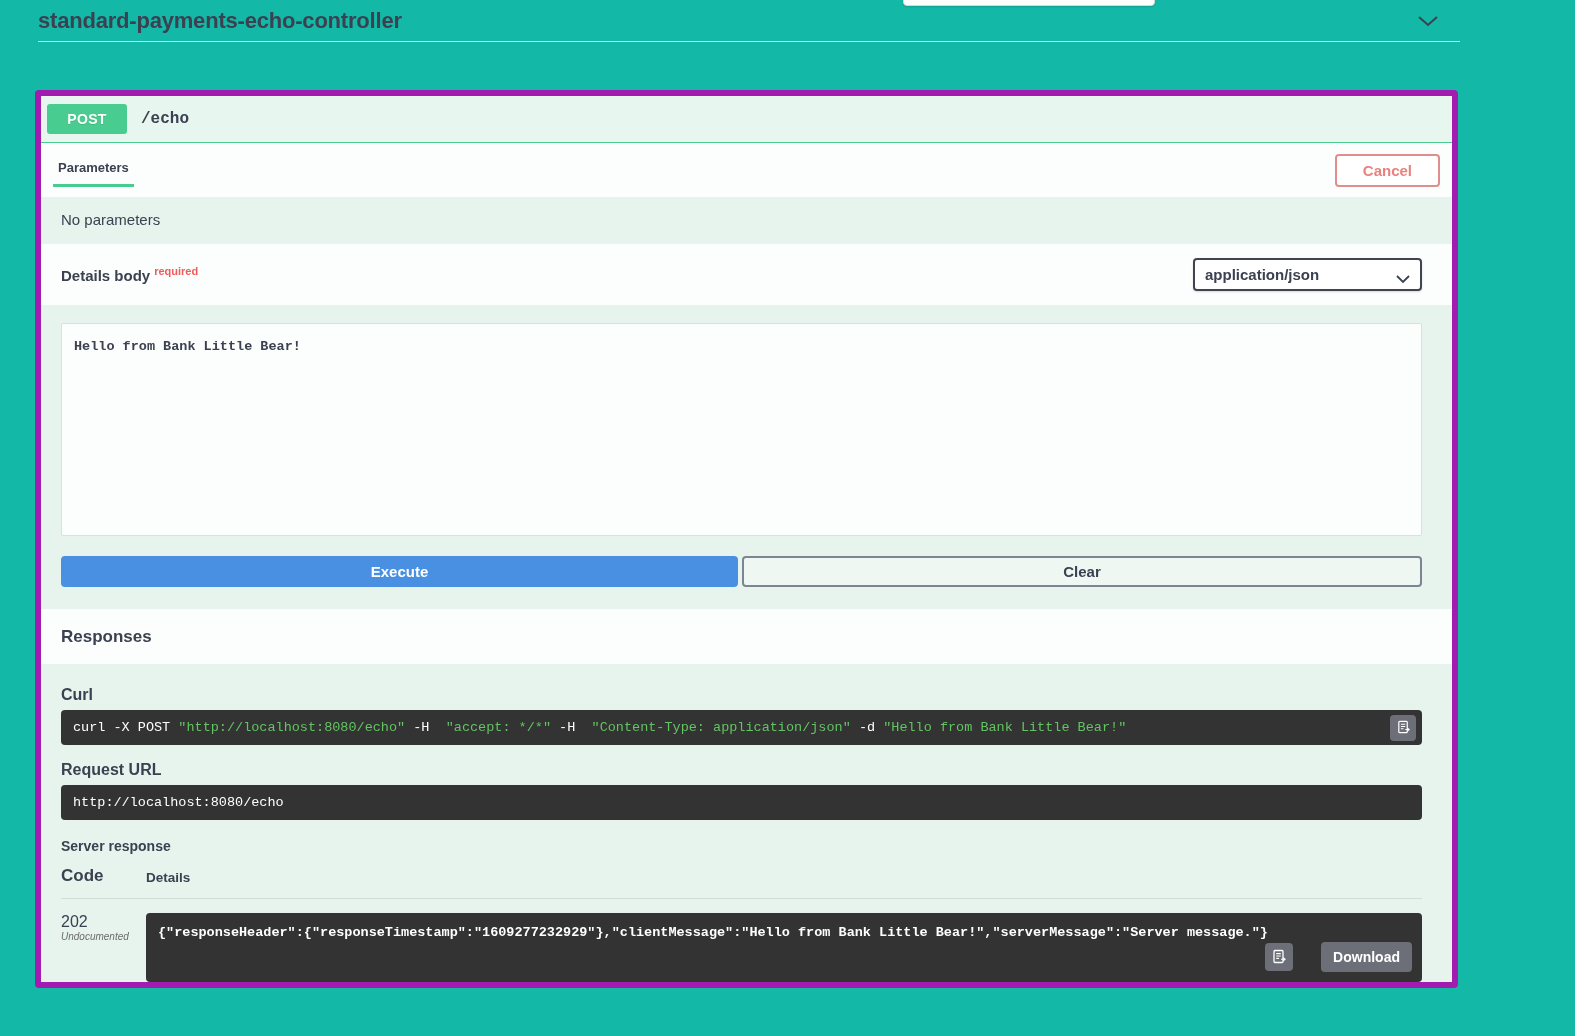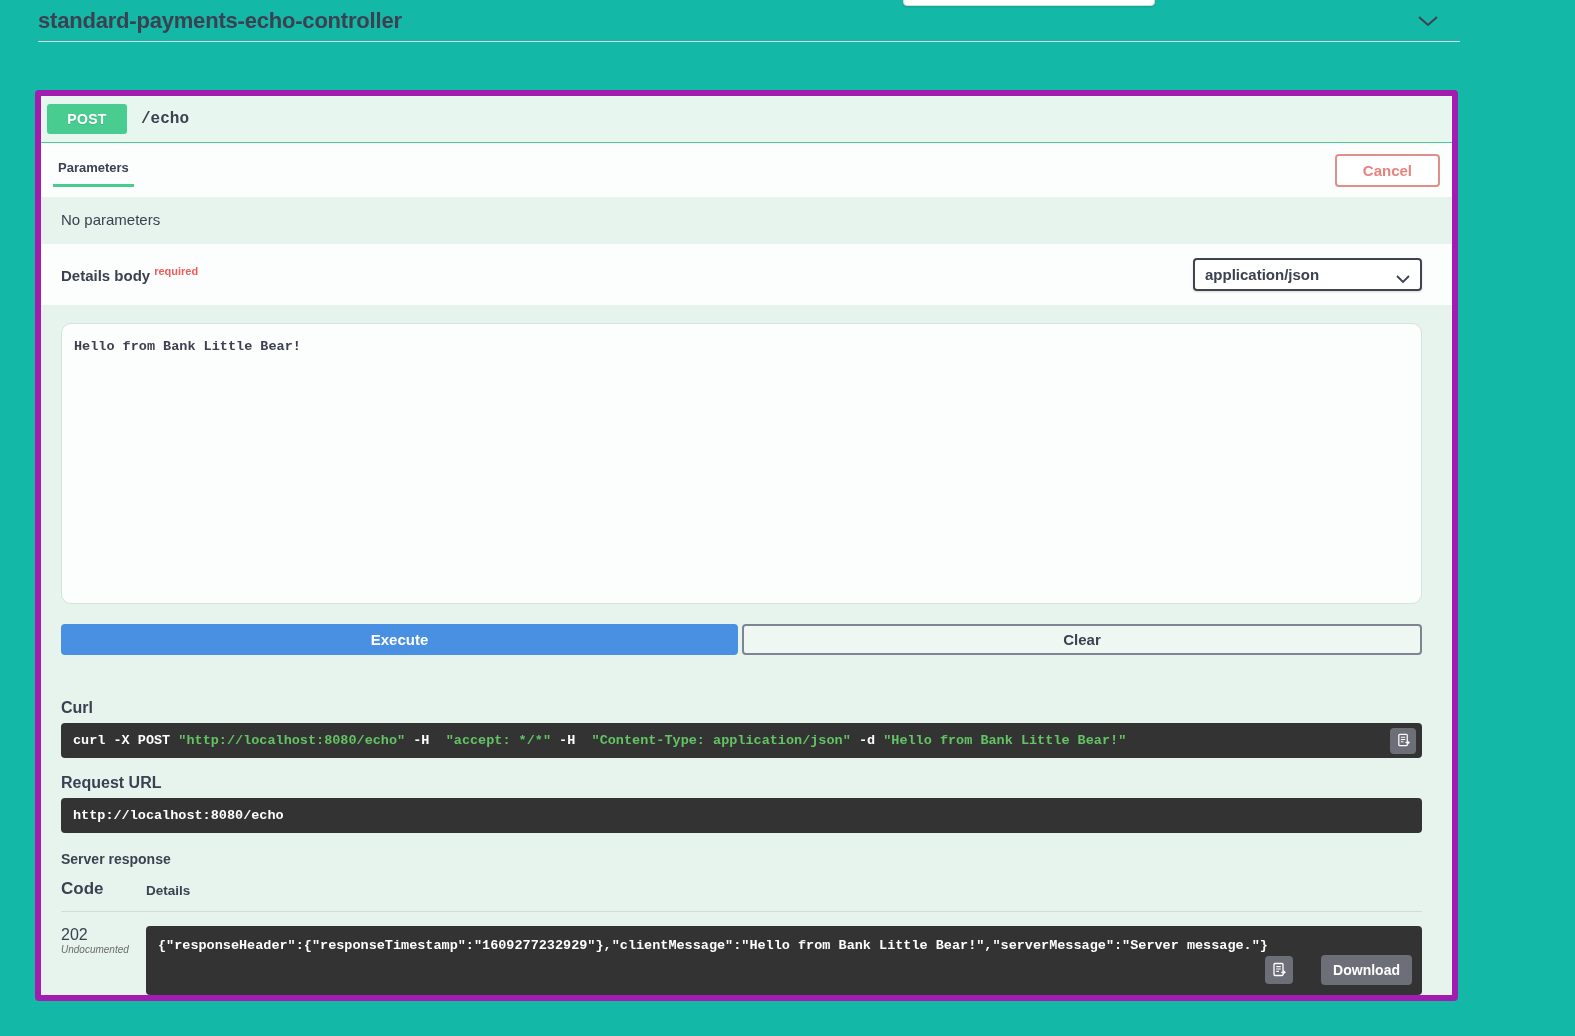--- a/index.html
+++ b/index.html
@@ -120,24 +120,24 @@
   }
   .select-wrap { position: relative; display: inline-block; }
   .select-wrap .caret {
     position: absolute; right: 12px; top: 12px; pointer-events: none;
   }
 
   .body-editor-area {
     background: #e6f4ed; padding: 18px 30px 22px 20px;
   }
   .body-textarea {
-    width: 100%; height: 281px;
+    width: 100%; height: 213px;
     border: 1px solid #d6e3da;
     background: #fbfefc;
-    border-radius: 10px;
+    border-radius: 2px;
     font-family: "Liberation Mono", monospace;
     font-size: 13.5px; font-weight: bold; color: #3b4151;
     padding: 13px 12px;
     resize: none;
     display: block;
     outline: none;
     line-height: 1.5;
   }
   .resize-grip {
     position: relative; width: 0; height: 0;
@@ -167,21 +167,21 @@
     background: #e6f4ed; padding: 22px 30px 0 20px;
   }
   .small-label {
     font-size: 16px; font-weight: bold; color: #3b4151;
     margin-bottom: 6px;
   }
   .code-block {
     position: relative;
     background: #333; border-radius: 4px;
     font-family: "Liberation Mono", monospace;
-    font-size: 13.5px; font-weight: bold;
+    font-size: 13.5px; font-weight: normal;
     color: #fff; padding: 10px 12px;
     white-space: pre; overflow: hidden;
   }
   .code-block .g { color: #62c462; }
   .copy-chip {
     position: absolute; right: 6px; top: 50%; transform: translateY(-50%);
     width: 26px; height: 26px; border-radius: 4px;
     background: #6c6f78;
     display: flex; align-items: center; justify-content: center;
     cursor: pointer;
@@ -280,20 +280,21 @@
     <div class="body-editor-area">
       <textarea class="body-textarea" spellcheck="false" placeholder="" style="">Hello from Bank Little Bear!</textarea>
       <div class="resize-grip"></div>
 
       <div class="btn-row">
         <button class="execute-btn">Execute</button>
         <button class="clear-btn">Clear</button>
       </div>
     </div>
 
+    <div class="responses-header">Responses</div>
 
     <div class="responses-body">
 
       <div class="small-label">Curl</div>
       <div class="code-block"><span>curl -X POST </span><span class="g">"http://localhost:8080/echo"</span><span> -H  </span><span class="g">"accept: */*"</span><span> -H  </span><span class="g">"Content-Type: application/json"</span><span> -d </span><span class="g">"Hello from Bank Little Bear!"</span><span class="copy-chip"><svg width="15" height="15" viewBox="0 0 16 16" aria-hidden="true">
               <rect x="3" y="1.5" width="9" height="12" rx="1" fill="none" stroke="#fff" stroke-width="1.3"></rect>
               <line x1="5.2" y1="4.6" x2="9.8" y2="4.6" stroke="#fff" stroke-width="1.1"></line>
               <line x1="5.2" y1="7" x2="9.8" y2="7" stroke="#fff" stroke-width="1.1"></line>
               <line x1="5.2" y1="9.4" x2="8" y2="9.4" stroke="#fff" stroke-width="1.1"></line>
               <path d="M10 10.2 h3.6 M12.3 8.6 l1.8 1.6 -1.8 1.6" fill="none" stroke="#fff" stroke-width="1.1"></path>

